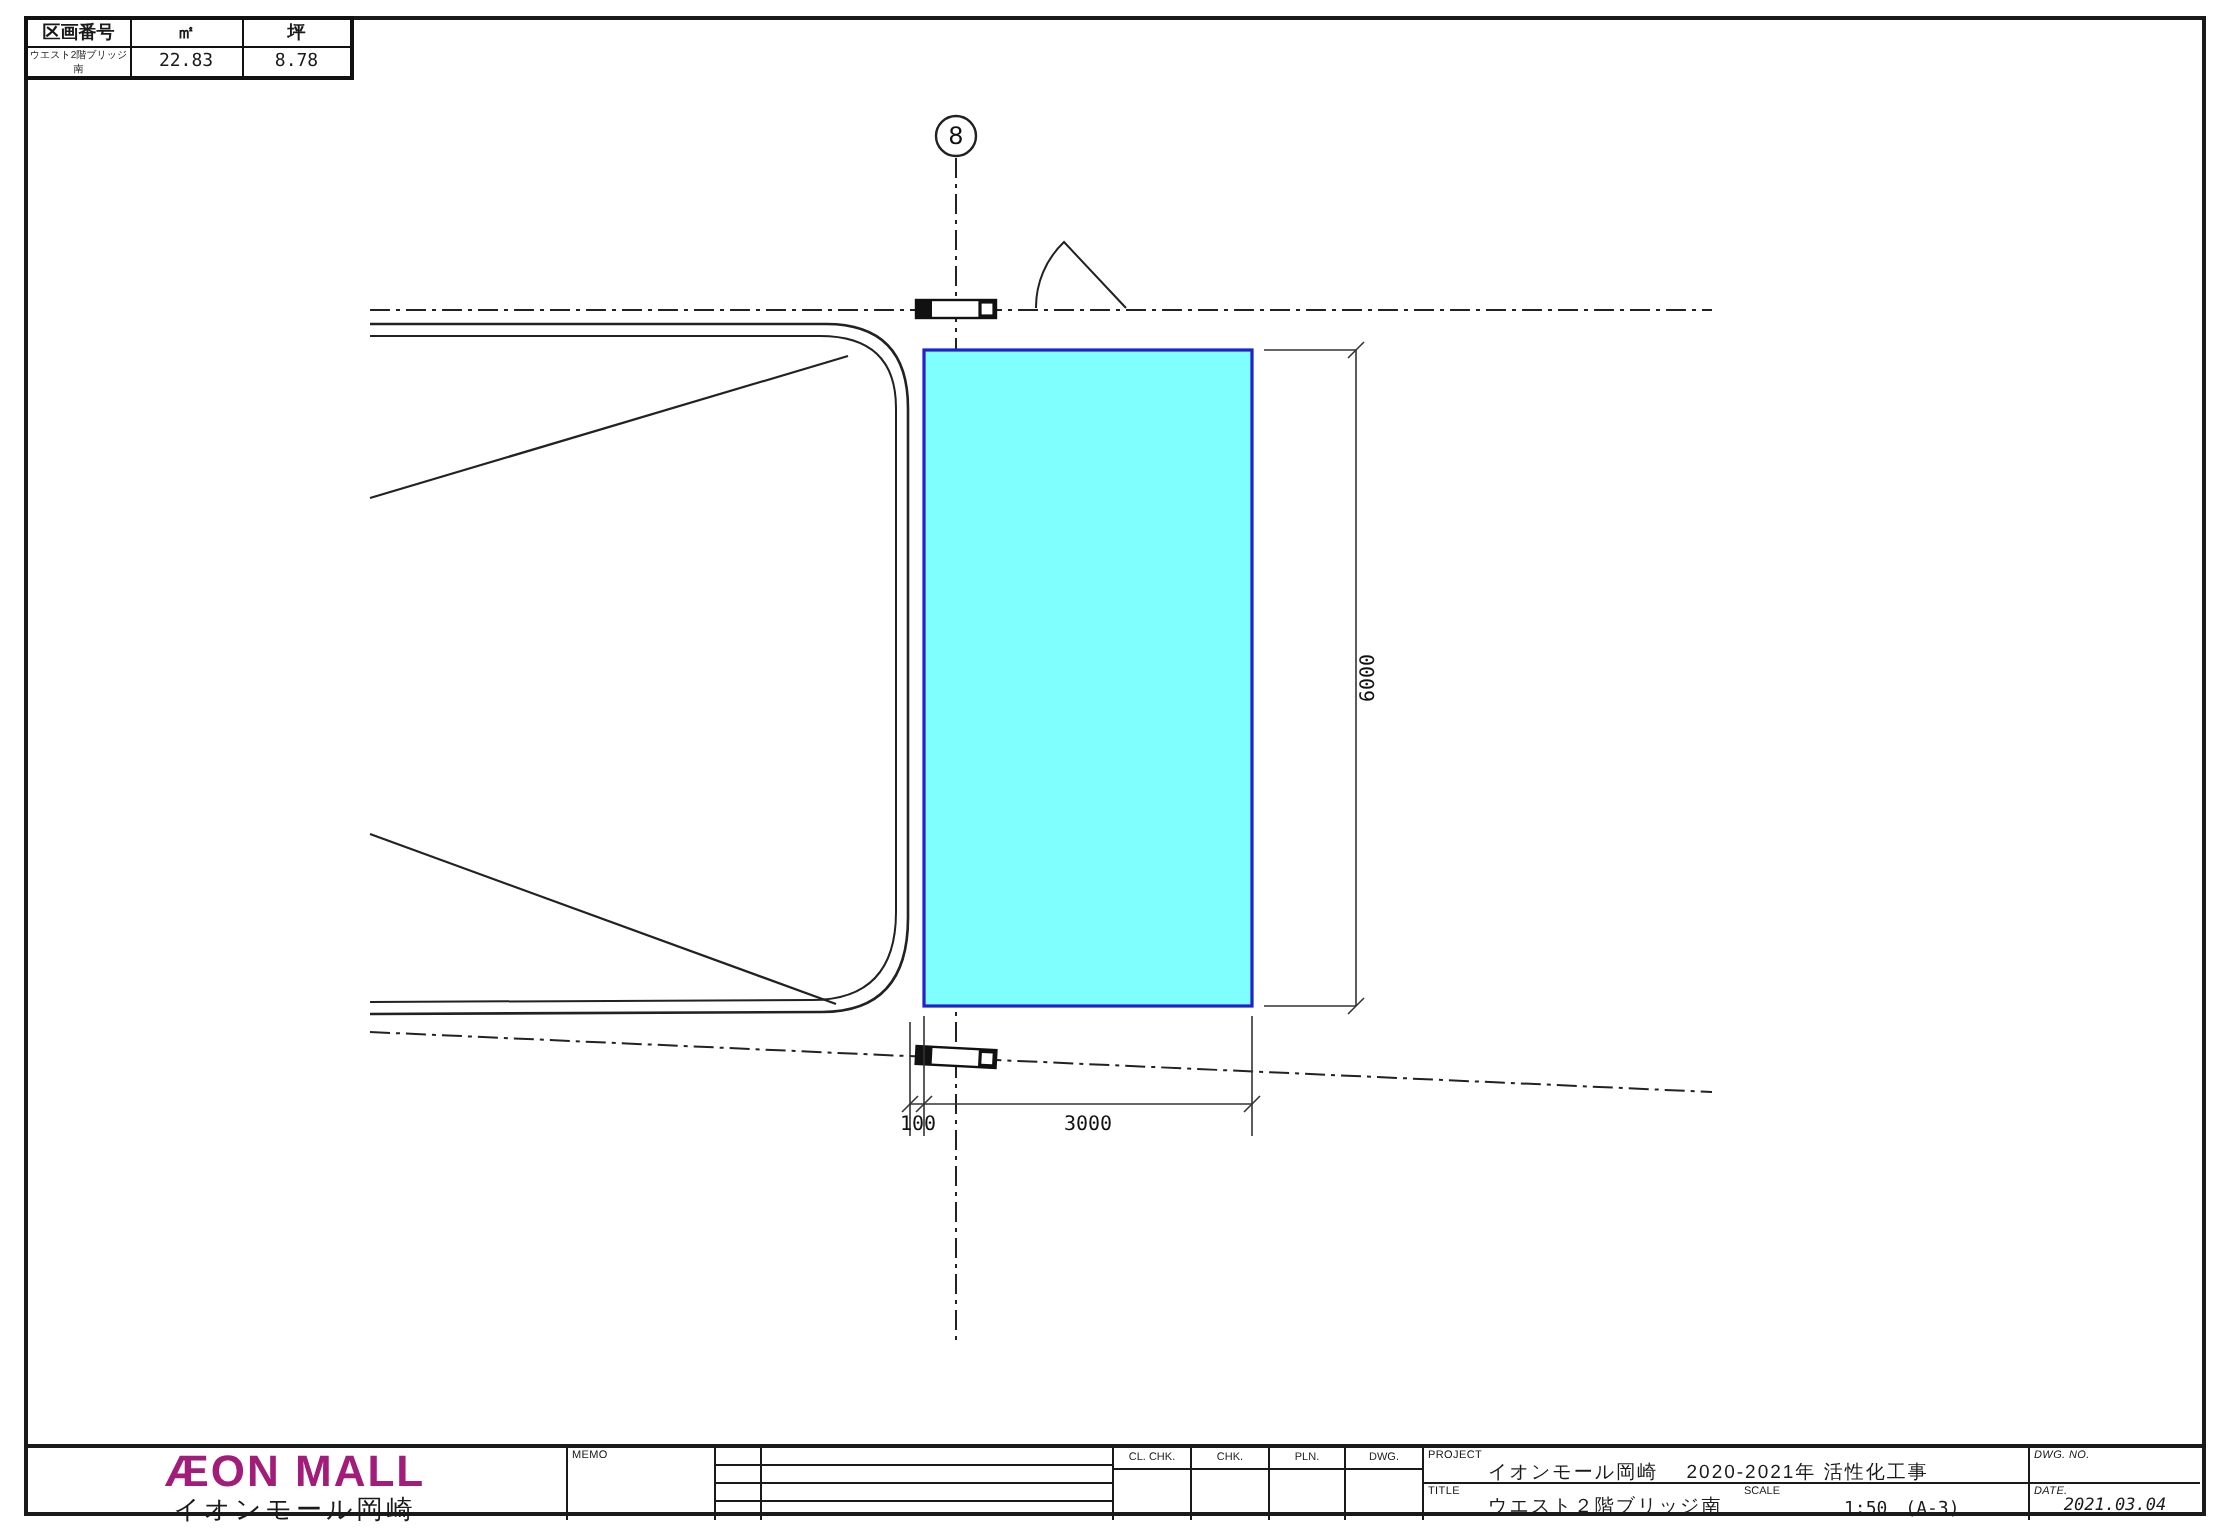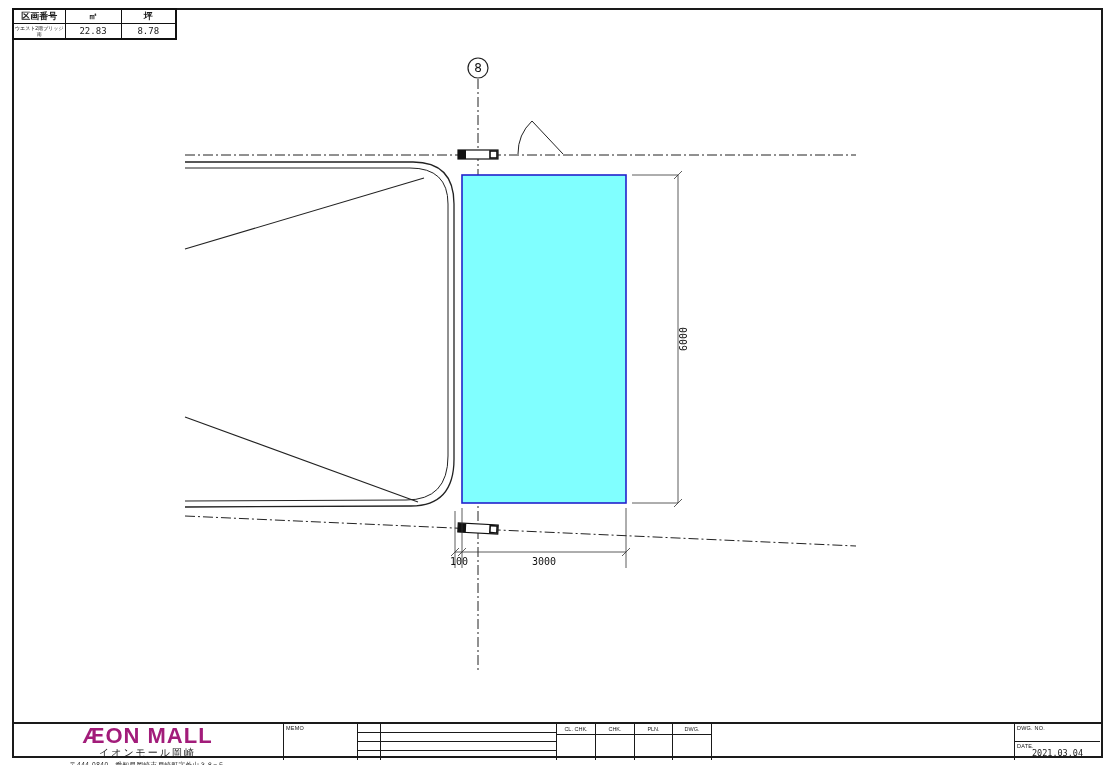--- a/index.html
+++ b/index.html
@@ -28,21 +28,21 @@
   text.bubble { font-family:"DejaVu Sans", sans-serif; font-size:12px; fill:#111; }
 
   
   .tblock { position:absolute; left:12px; top:722px; width:1091px; height:36px; border-top:2px solid #1a1a1a; font-size:6px; }
   .cell { position:absolute; top:0; height:36px; border-left:1.5px solid #1a1a1a; }
   .cell.first { border-left:none; }
   .lab { position:absolute; left:2px; top:1px; font-size:5.5px; letter-spacing:0.2px; color:#111; }
 
   .aeon { left:0; width:271px; text-align:center; }
   .aeon .logo { margin-top:2px; font-size:22px; font-weight:bold; letter-spacing:1px; line-height:20px; }
-  .aeon .jp { font-size:10px; letter-spacing:2px; margin-top:0; }
+  .aeon .jp { font-size:13px; letter-spacing:2px; margin-top:0; }
   .aeon .addr { font-size:6.5px; margin-top:1px; letter-spacing:0.5px; }
 
   .memo { left:271px; width:74px; }
 
   .rev { left:345px; width:199px; display:flex; }
   .rev .narrow { width:23px; border-right:1px solid #1a1a1a; }
   .rev .wide { flex:1; }
   .rev .r { height:9px; border-bottom:1px solid #1a1a1a; }
   .rev .r:last-child { border-bottom:none; }
 
@@ -52,21 +52,21 @@
   .s1 { left:544px; } .s2 { left:583px; width:39px; } .s3 { left:622px; width:38px; } .s4 { left:660px; width:39px; }
 
   .proj { left:699px; width:303px; }
   .proj .row1 { position:relative; height:18px; border-bottom:1px solid #1a1a1a; }
   .proj .row2 { position:relative; height:18px; }
   .proj .val { position:absolute; left:32px; top:6px; font-size:9.5px; letter-spacing:1px; white-space:nowrap; }
   .proj .row2 .val { top:5px; }
   .scale-lab { position:absolute; left:160px; top:1px; font-size:5.5px; }
   .scale-val { position:absolute; left:210px; top:6px; font-size:9px; font-family:"DejaVu Sans Mono", monospace; }
 
-  .right { left:1002px; width:86px; }
+  .right { left:1002px; width:86px;font-style:italic; }
   .right .row1 { position:relative; height:18px; border-bottom:1px solid #1a1a1a; }
   .right .row2 { position:relative; height:18px; }
   .right .dval { position:absolute; left:0; right:0; top:6px; text-align:center; font-size:8.5px; font-family:"DejaVu Sans Mono", monospace; }
 </style>
 </head>
 <body>
 
 <div class="page">
 
   <div class="frame"></div>
@@ -180,20 +180,30 @@
     <div class="cell sign s3">
       <div class="shdr">PLN.</div>
       <div class="sbox"></div>
     </div>
     <div class="cell sign s4">
       <div class="shdr">DWG.</div>
       <div class="sbox"></div>
     </div>
 
     <div class="cell proj">
+      <div class="row1">
+        <span class="lab">PROJECT</span>
+        <span class="val">イオンモール岡崎　 2020-2021年 活性化工事</span>
+      </div>
+      <div class="row2">
+        <span class="lab">TITLE</span>
+        <span class="val">ウエスト２階ブリッジ南</span>
+        <span class="scale-lab">SCALE</span>
+        <span class="scale-val">1:50　(A-3)</span>
+      </div>
     </div>
 
     <div class="cell right">
       <div class="row1">
         <span class="lab">DWG. NO.</span>
         <span class="dval"></span>
       </div>
       <div class="row2">
         <span class="lab">DATE.</span>
         <span class="dval">2021.03.04</span>

